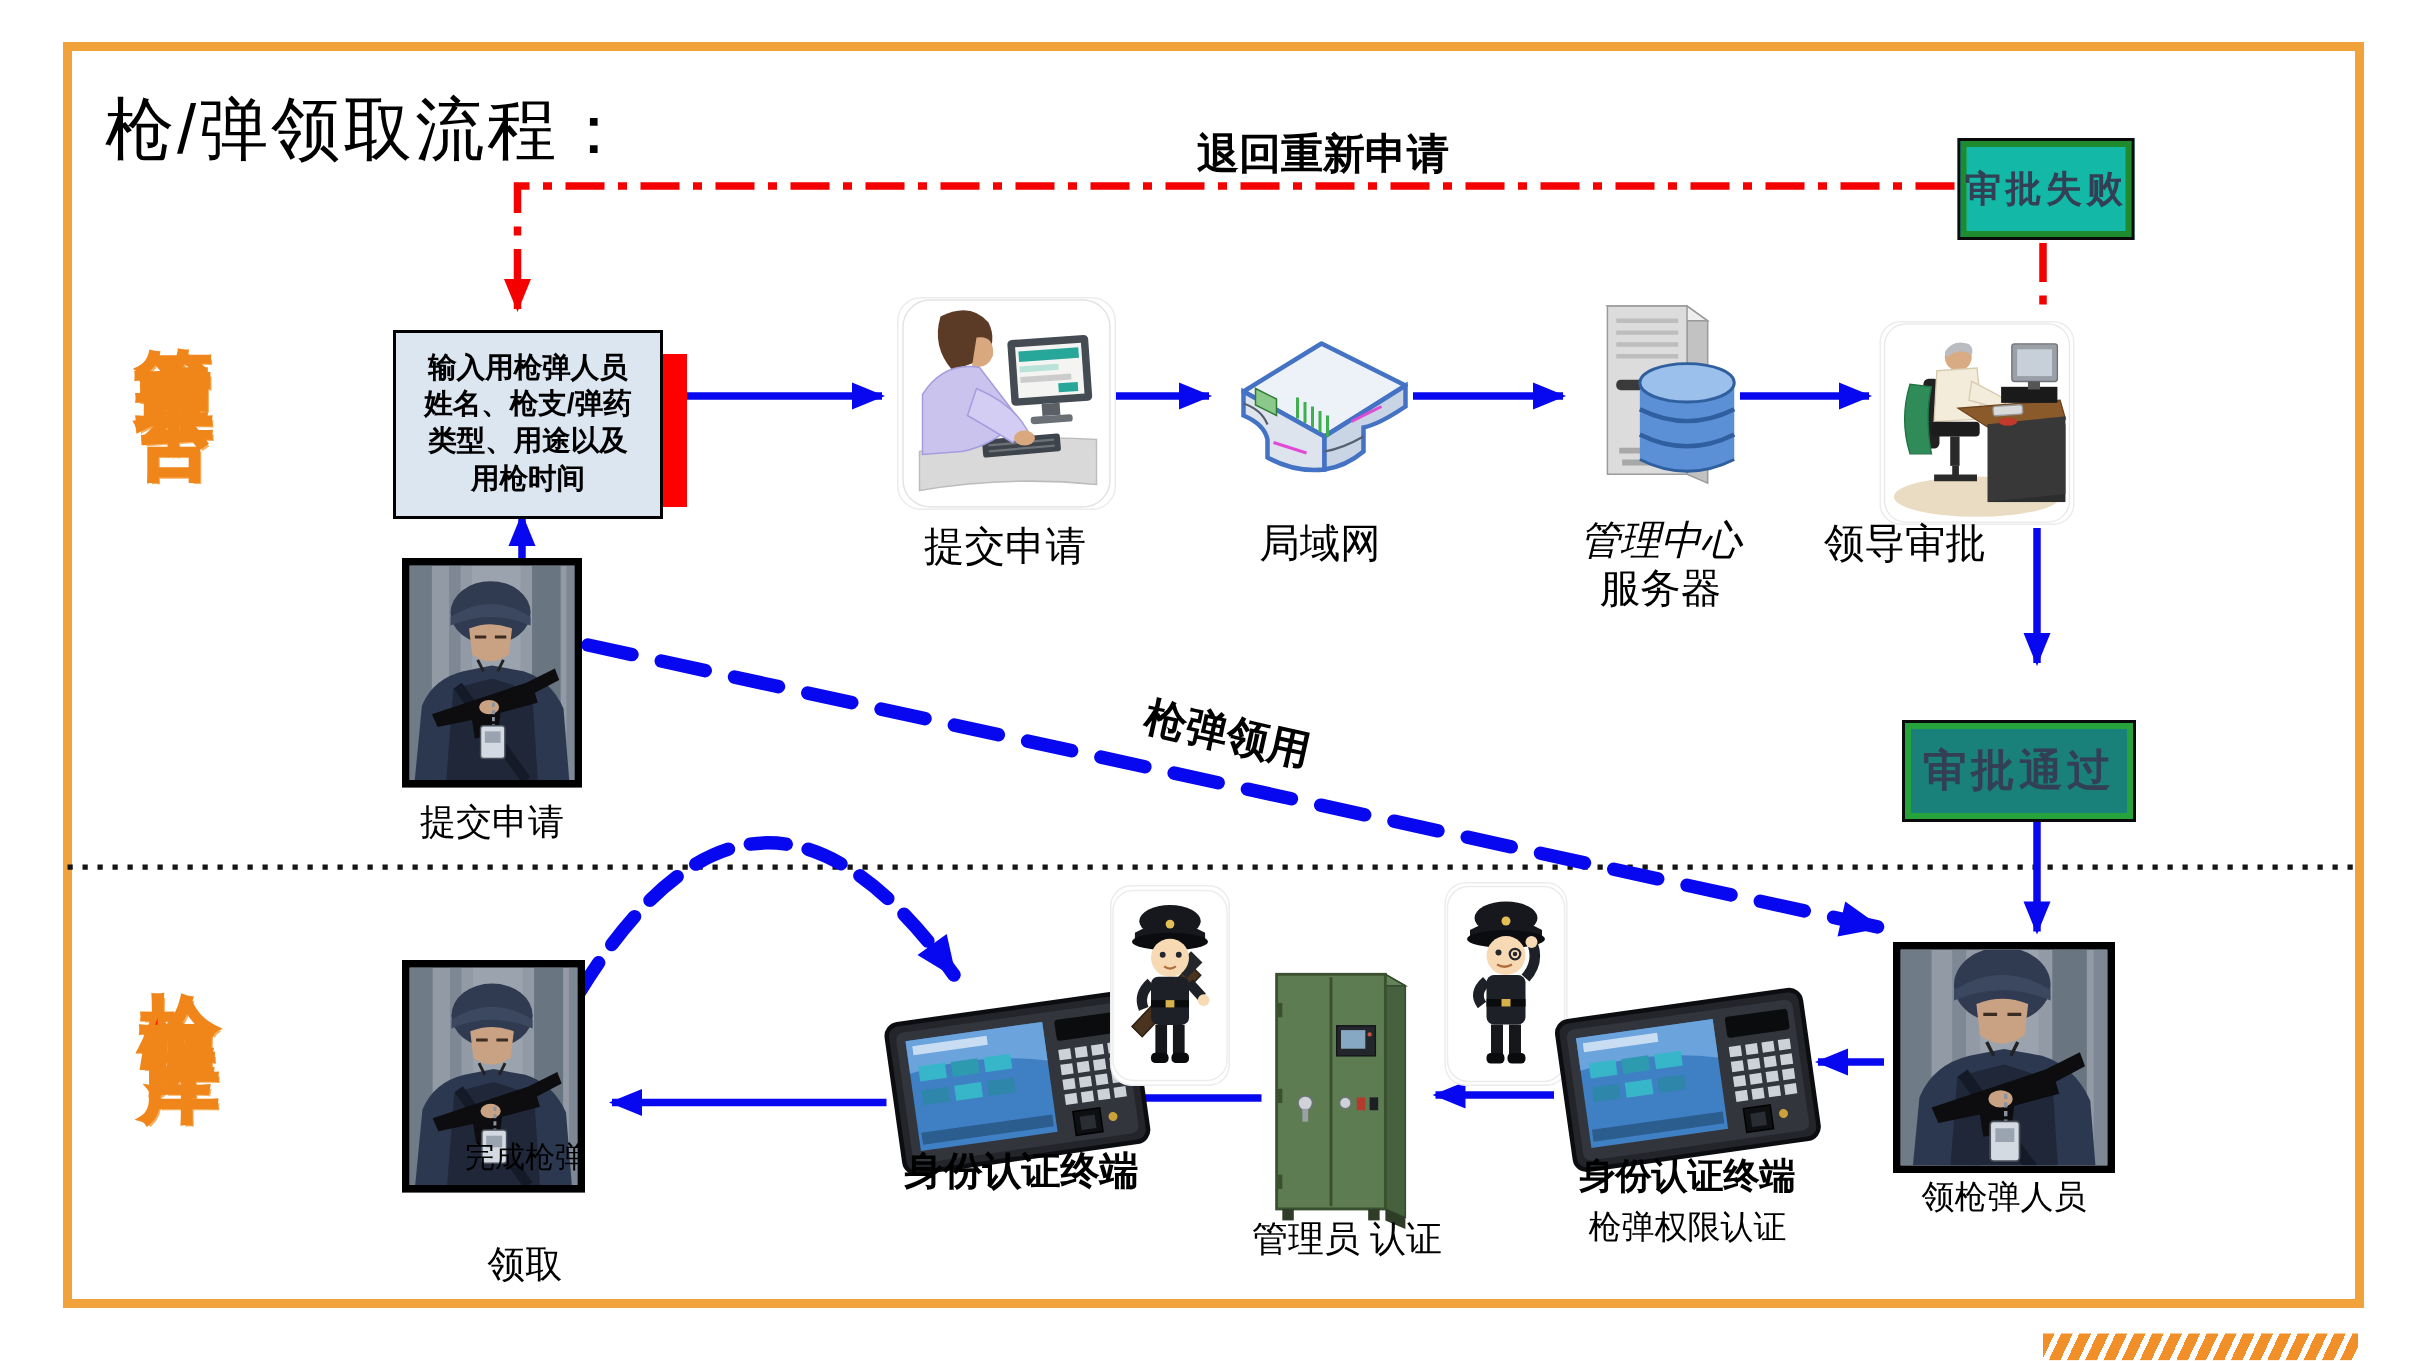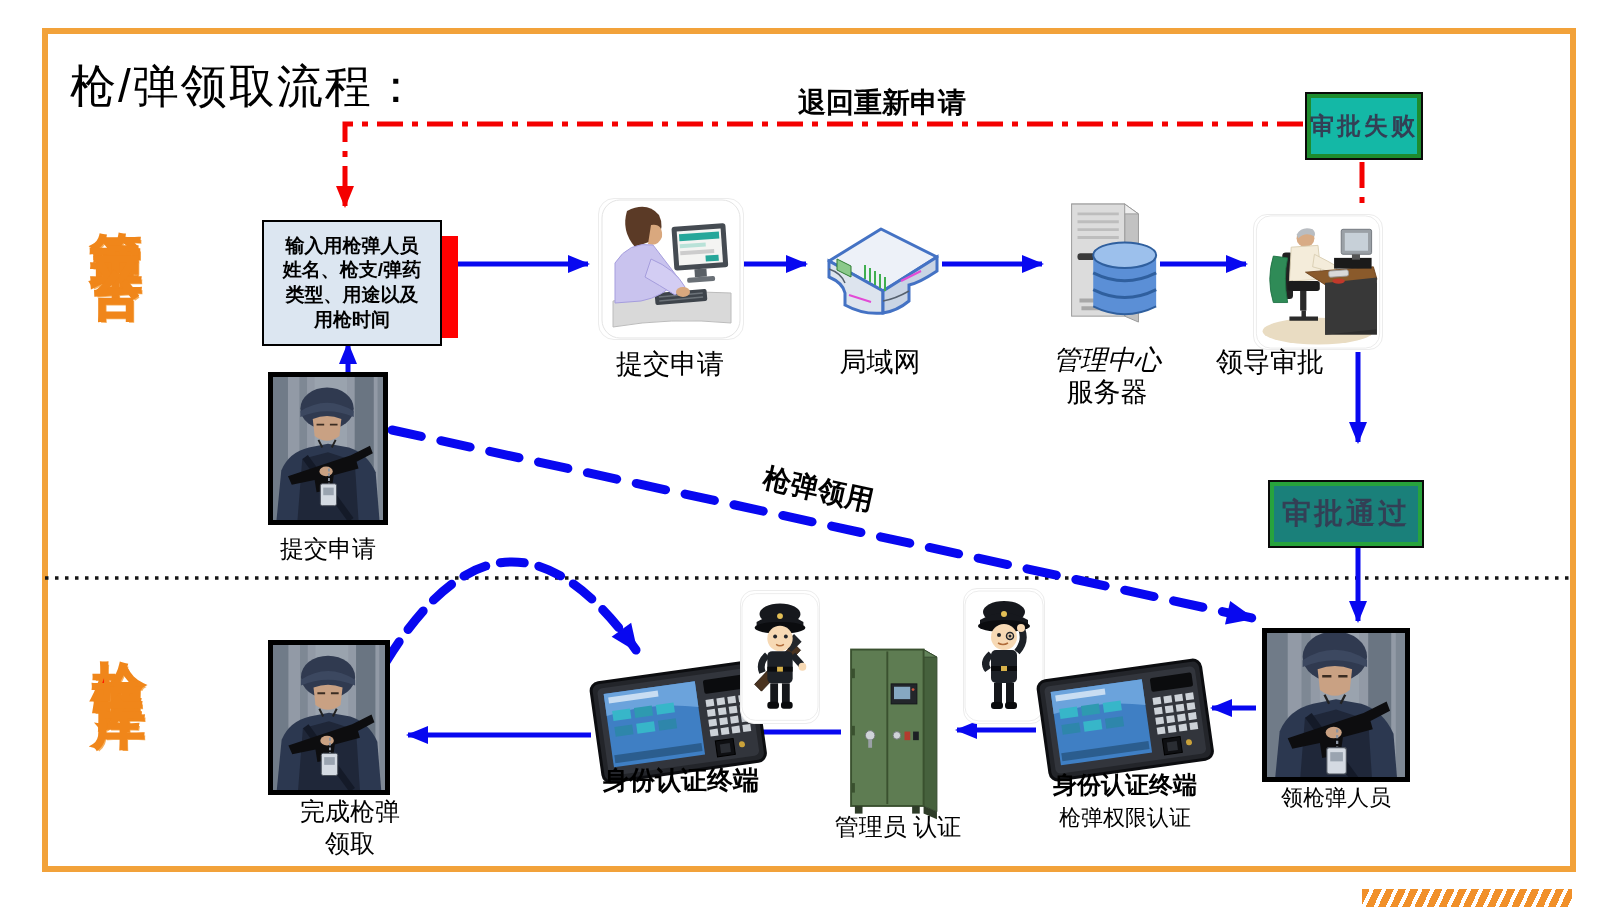--- a/index.html
+++ b/index.html
@@ -338,21 +338,21 @@
         <use href="#sym-officer"></use>
       </svg>
   </div>
   <div class="lbl" style="left:258px;top:534px;width:140px;font-size:24px;">提交申请</div>
 
   <div class="photo" style="left:268px;top:640px;width:122px;height:155px;">
     <svg preserveAspectRatio="xMidYMid slice">
         <use href="#sym-officer"></use>
       </svg>
   </div>
-  <div class="lbl" style="left:270px;top:796px;width:160px;font-size:25px;">完成枪弹</div>
+  <div class="lbl" style="left:270px;top:760px;width:160px;font-size:20px;">完成枪弹</div>
   <div class="lbl" style="left:270px;top:828px;width:160px;font-size:25px;">领取</div>
 
   <div class="photo" style="left:1262px;top:628px;width:148px;height:154px;">
     <svg preserveAspectRatio="xMidYMid slice">
         <use href="#sym-officer"></use>
       </svg>
   </div>
   <div class="lbl" style="left:1258px;top:784px;width:156px;font-size:22px;">领枪弹人员</div>
 
   <div class="flat" style="left:588px;top:650px;width:180px;height:140px;">

